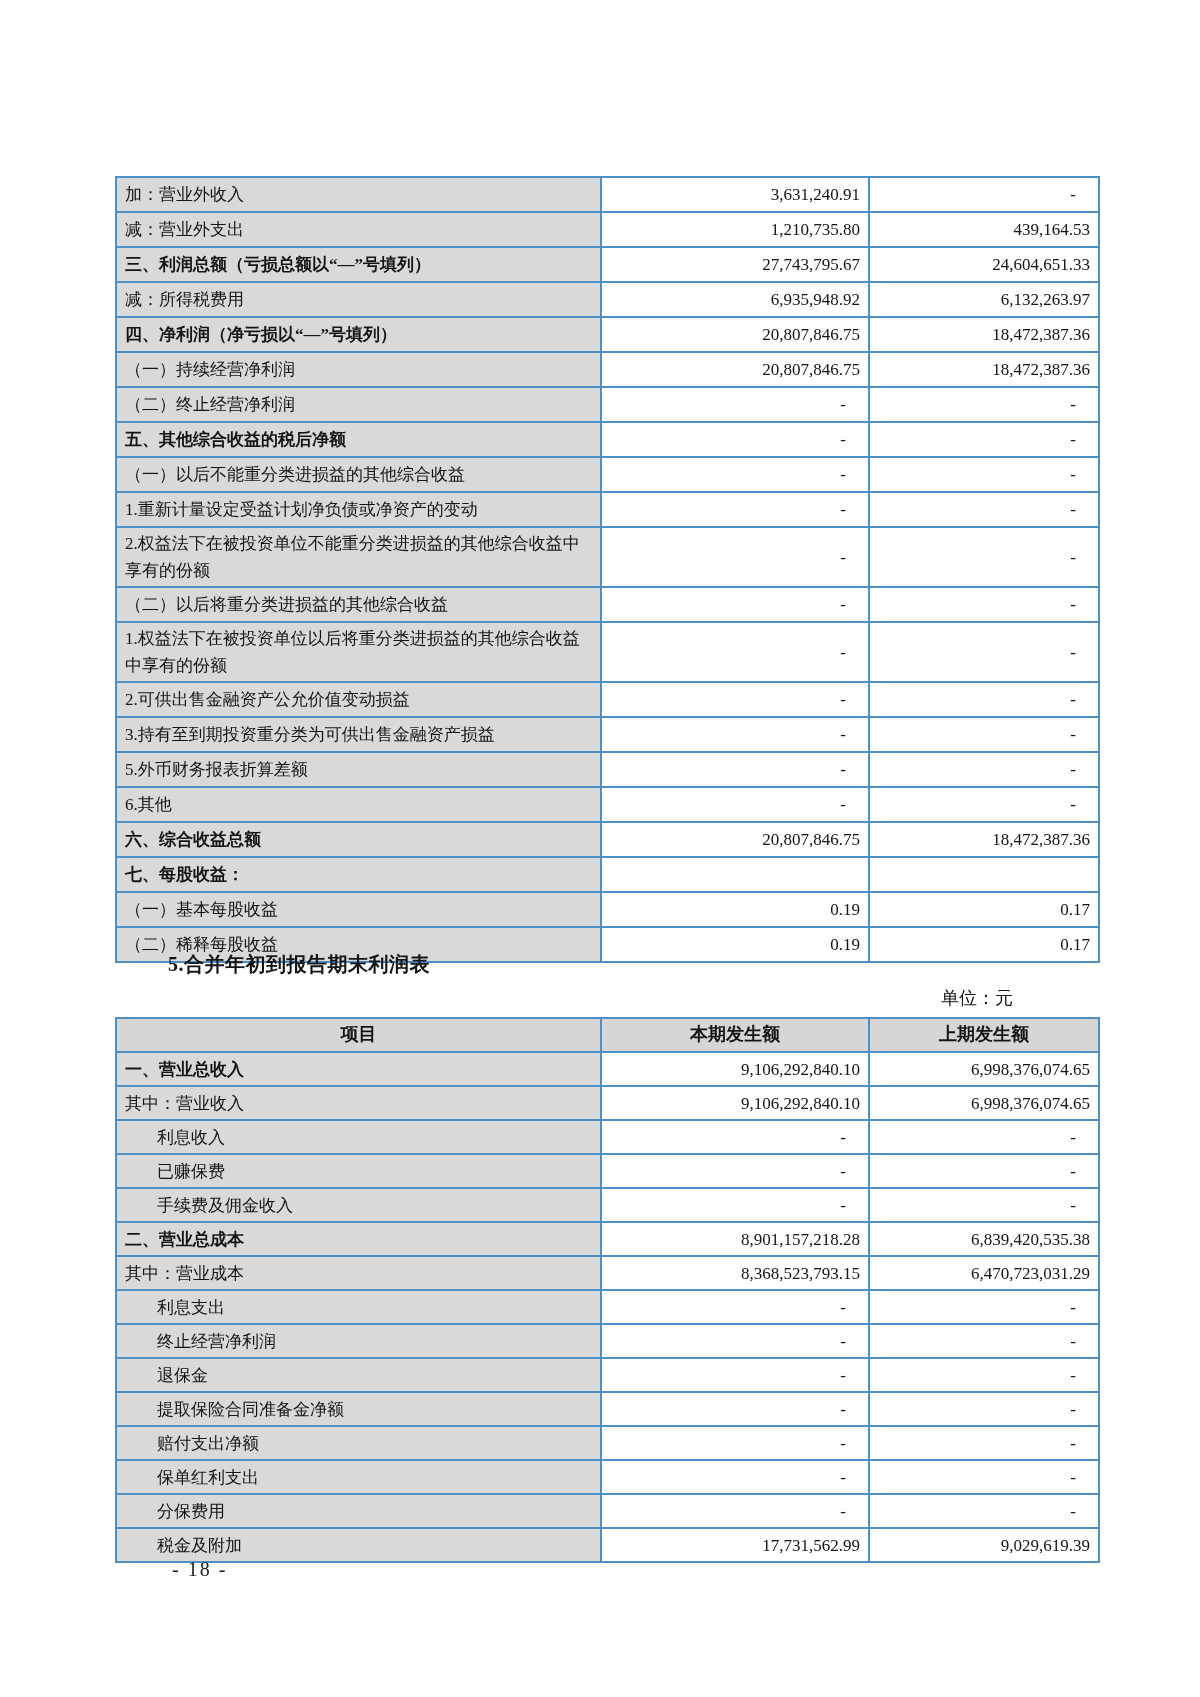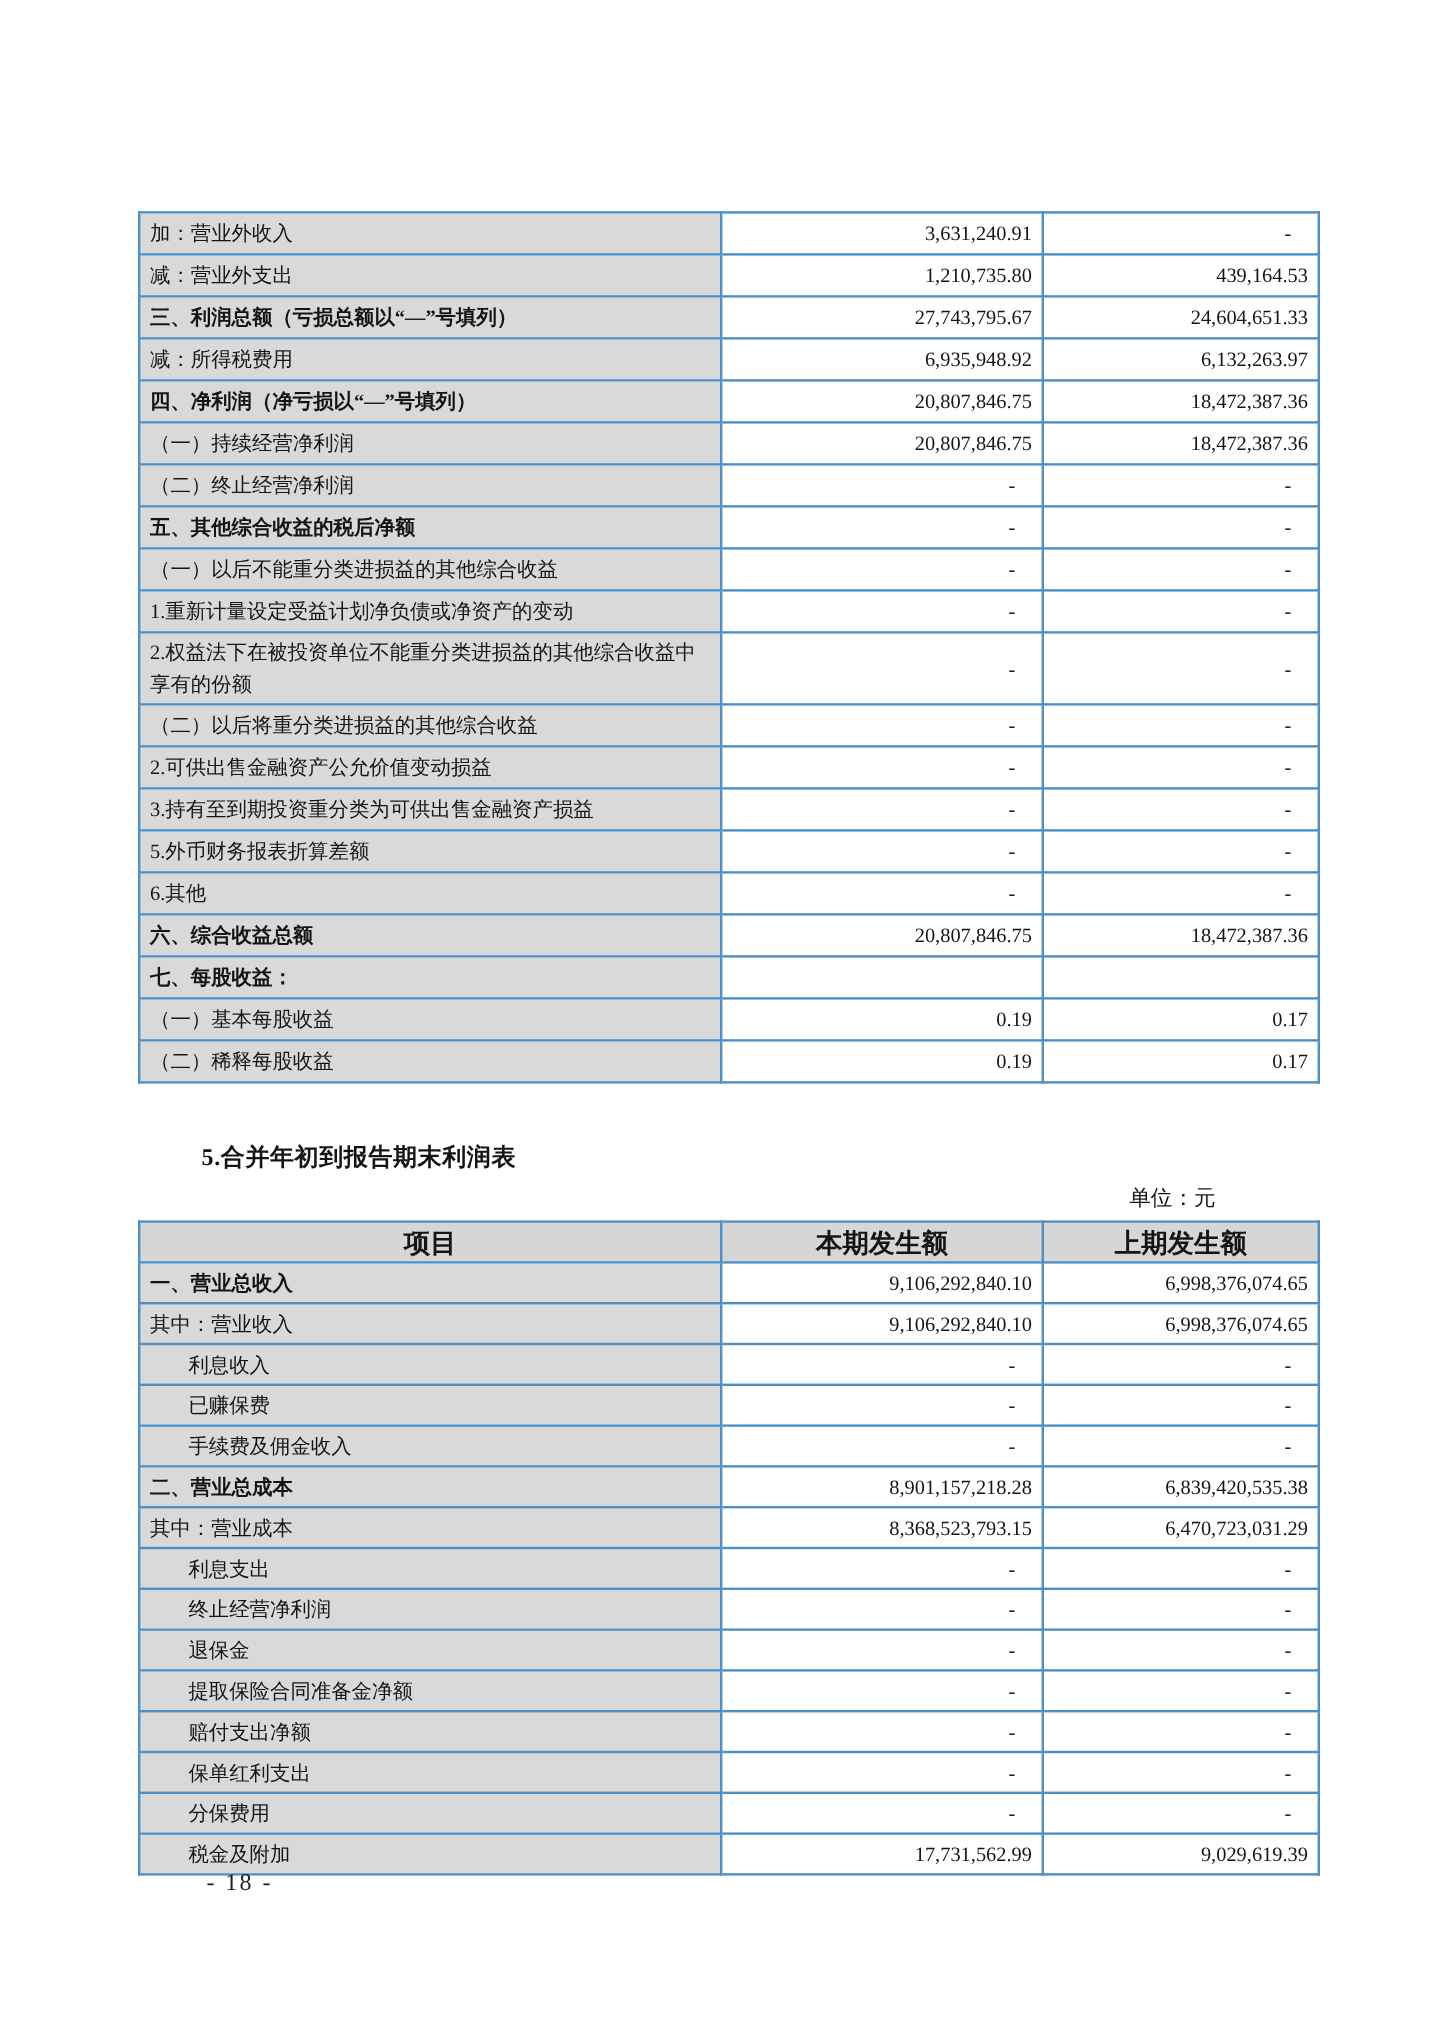--- a/index.html
+++ b/index.html
@@ -48,22 +48,23 @@
     font-variant-numeric:tabular-nums;
   }
   td.val.dash { padding-right:22px; }
   tr.bold td.label { font-weight:700; }
   td.label.indent { padding-left:40px; }
 
   #table2 th {
     background:#d6d6d6;
     font-weight:700;
     text-align:center;
-    font-size:22px;
+    font-size:18px;
     height:28px;
+    font-family:Liberation Mono, monospace;
   }
 
   .section-heading {
     position:absolute;
     left:168px; top:951px;
     font-size:20px;
     font-weight:700;
     letter-spacing:0.5px;
   }
   .unit-label {
@@ -143,20 +144,25 @@
           <td class="val dash">-</td>
           <td class="val dash">-</td>
         </tr>
         <tr>
           <td class="label">2.权益法下在被投资单位不能重分类进损益的其他综合收益中享有的份额</td>
           <td class="val dash">-</td>
           <td class="val dash">-</td>
         </tr>
         <tr>
           <td class="label">（二）以后将重分类进损益的其他综合收益</td>
+          <td class="val dash">-</td>
+          <td class="val dash">-</td>
+        </tr>
+        <tr>
+          <td class="label">1.权益法下在被投资单位以后将重分类进损益的其他综合收益中享有的份额</td>
           <td class="val dash">-</td>
           <td class="val dash">-</td>
         </tr>
         <tr>
           <td class="label">2.可供出售金融资产公允价值变动损益</td>
           <td class="val dash">-</td>
           <td class="val dash">-</td>
         </tr>
         <tr>
           <td class="label">3.持有至到期投资重分类为可供出售金融资产损益</td>

